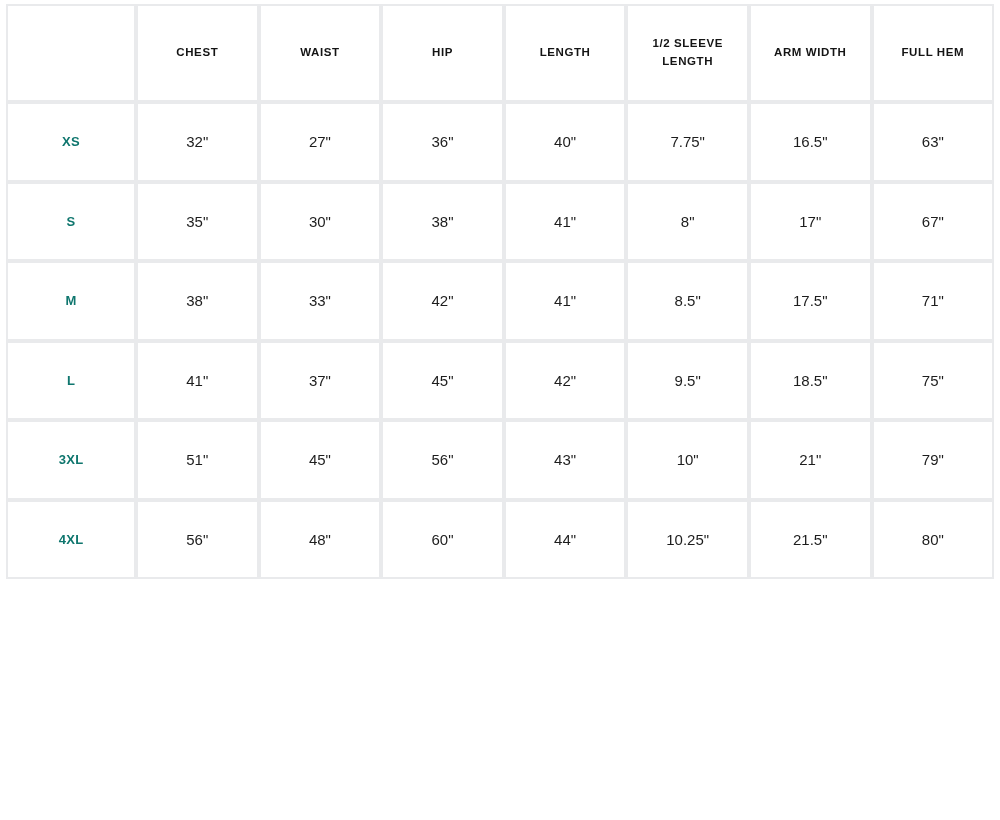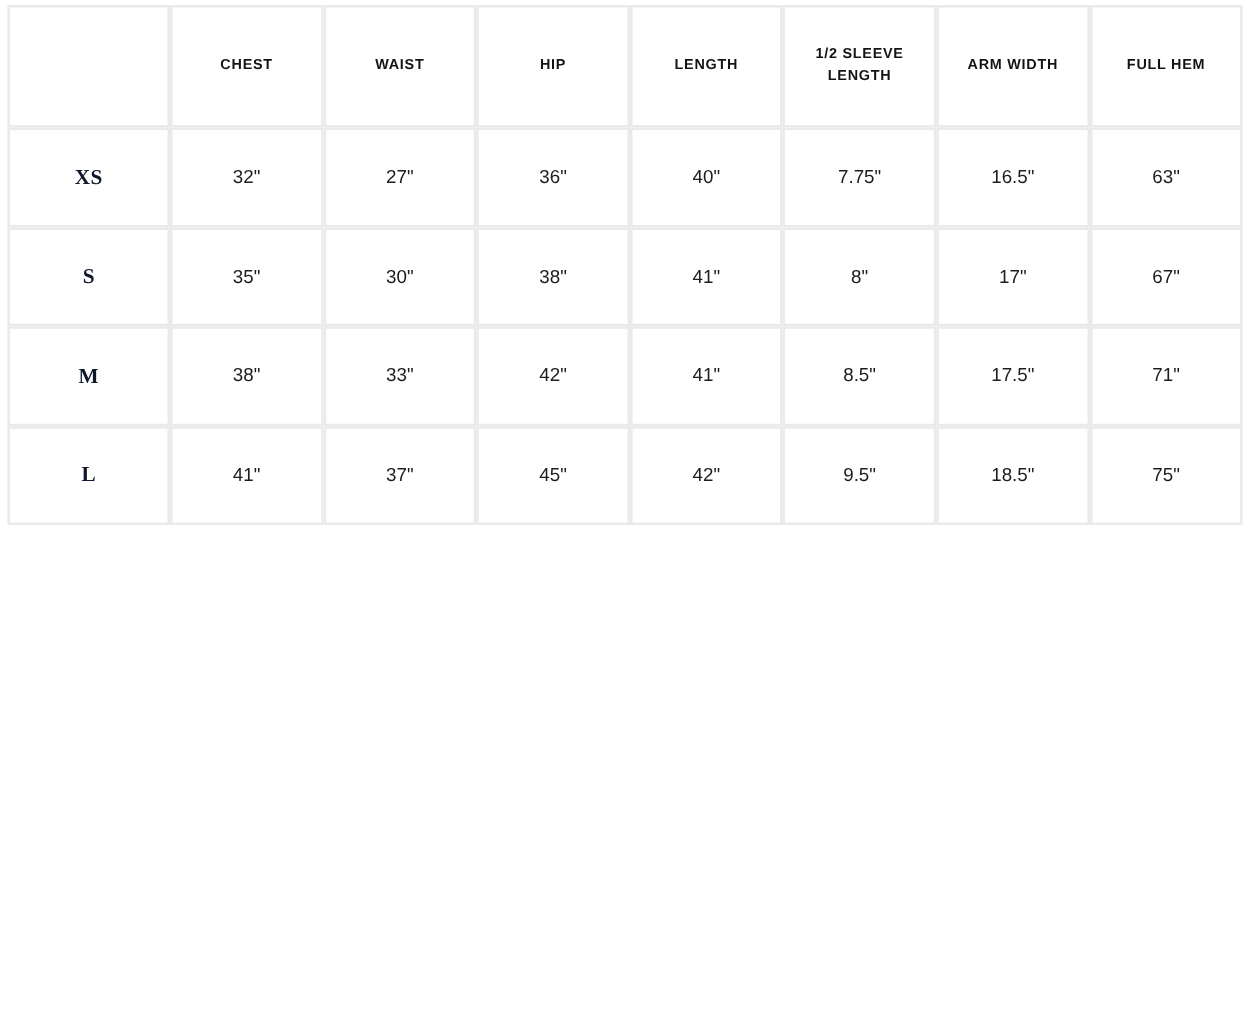--- a/index.html
+++ b/index.html
@@ -67,25 +67,24 @@
   th.corner-cell { background: #ffffff; }
 
   
   tr.data-row td {
     height: 79.5px;
     font-size: 15px;
     font-weight: normal;
     color: #1d1d1d;
   }
   tr.data-row td.size-cell {
-    font-size: 17px;
+    font-size: 13px;
     font-weight: bold;
     letter-spacing: 0.3px;
-    color: #0f172a;
-    font-family: Liberation Serif, serif;
+    color: #0f766e;
   }
 
   
   .bleed-text {
     position: absolute;
     left: 0;
     top: 812px;
     width: 1000px;
     height: 8px;
     overflow: hidden;
@@ -190,21 +189,41 @@
           <td>37"</td>
           <td>45"</td>
           <td>42"</td>
           <td>9.5"</td>
           <td>18.5"</td>
           <td>75"</td>
         </tr>
 
 
 
-
+        <tr class="data-row">
+          <td class="size-cell">3XL</td>
+          <td>51"</td>
+          <td>45"</td>
+          <td>56"</td>
+          <td>43"</td>
+          <td>10"</td>
+          <td>21"</td>
+          <td>79"</td>
+        </tr>
+
+        <tr class="data-row">
+          <td class="size-cell">4XL</td>
+          <td>56"</td>
+          <td>48"</td>
+          <td>60"</td>
+          <td>44"</td>
+          <td>10.25"</td>
+          <td>21.5"</td>
+          <td>80"</td>
+        </tr>
 
 
       </tbody>
     </table>
   </div>
 
   <div class="bleed-shade"></div>
   <div class="bleed-rule"></div>
   <div class="bleed-text">
     <div class="bleed-inner">what lies beyond. We made this dress as an homage the amazing</div>

